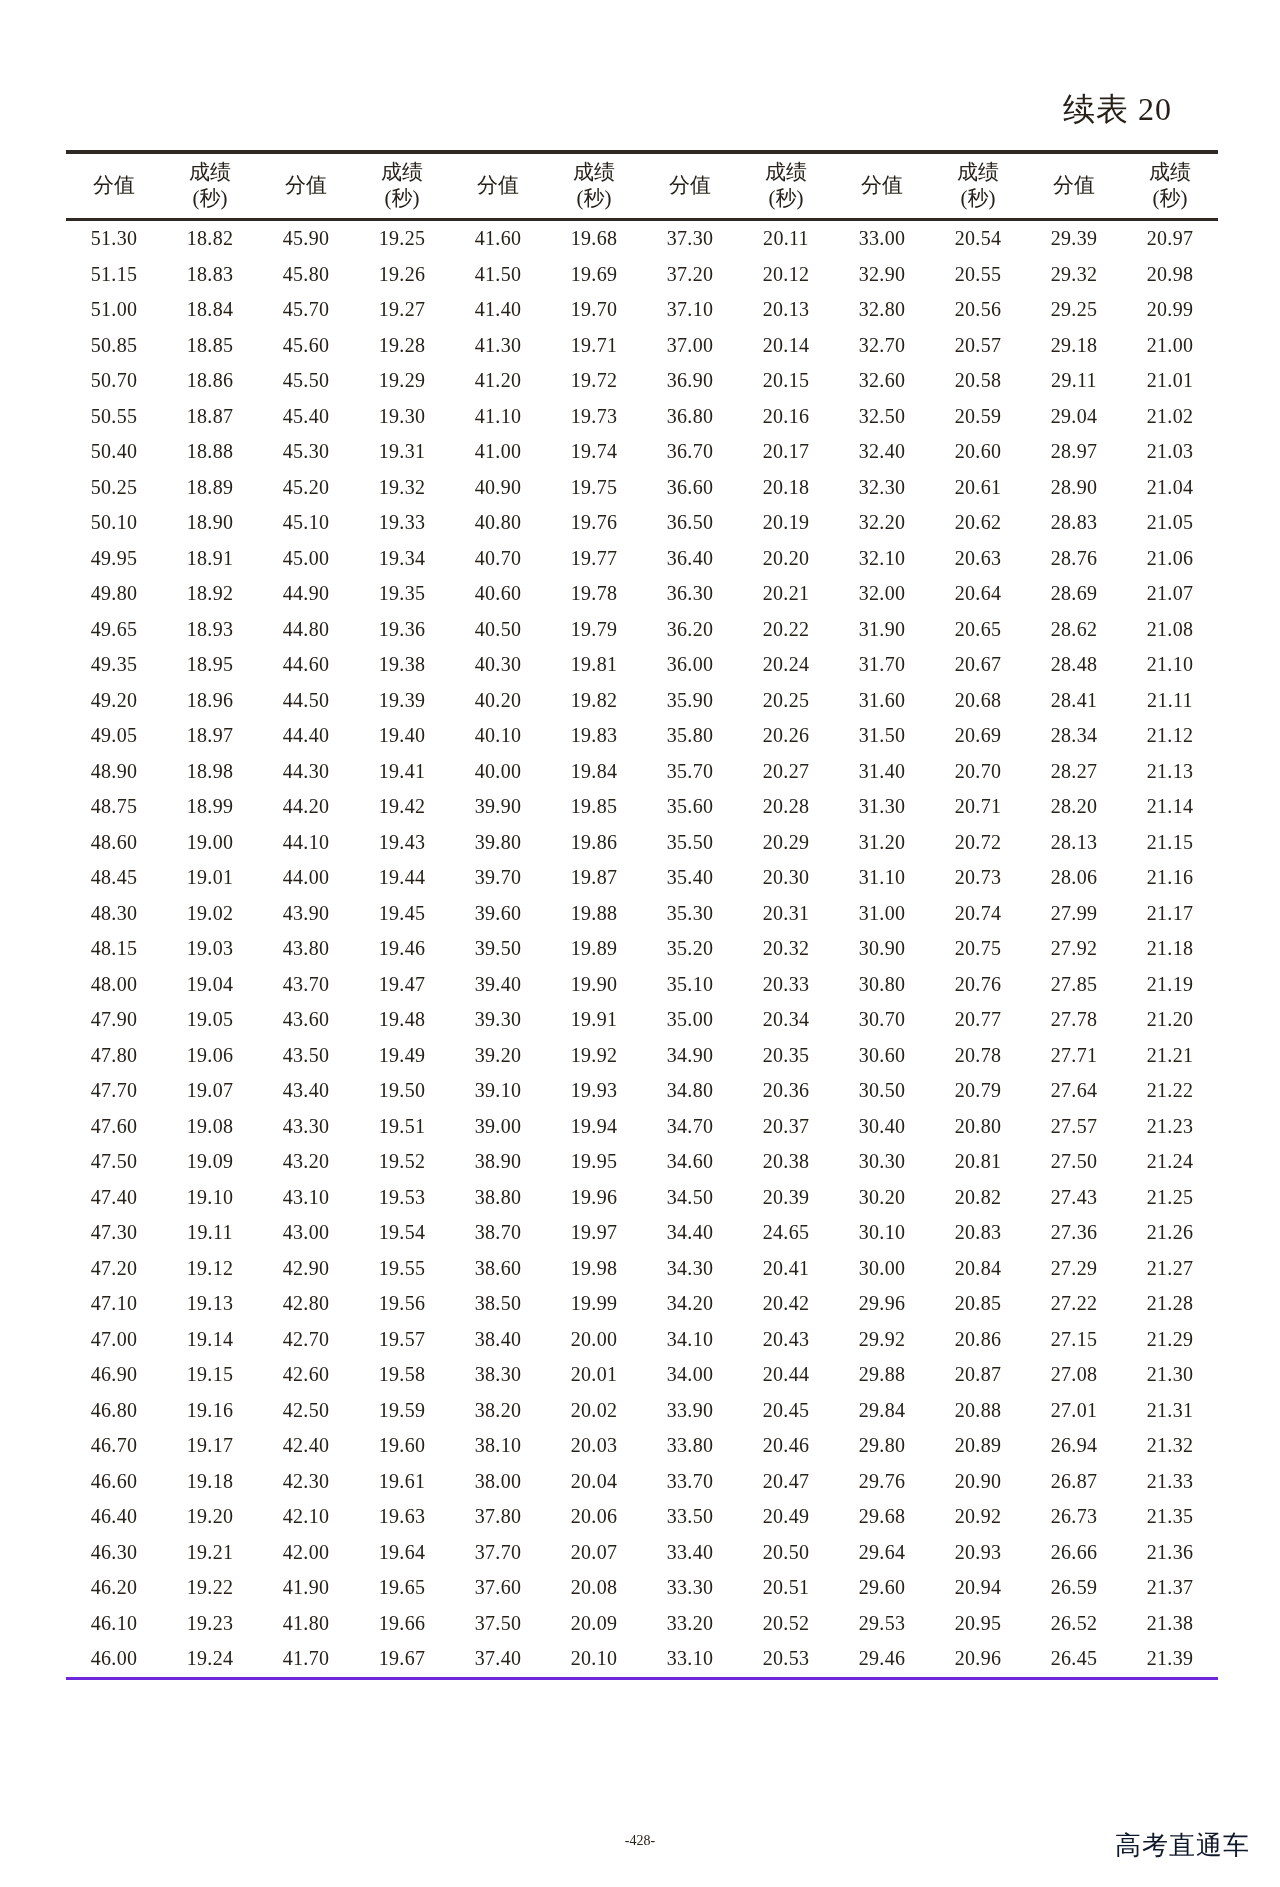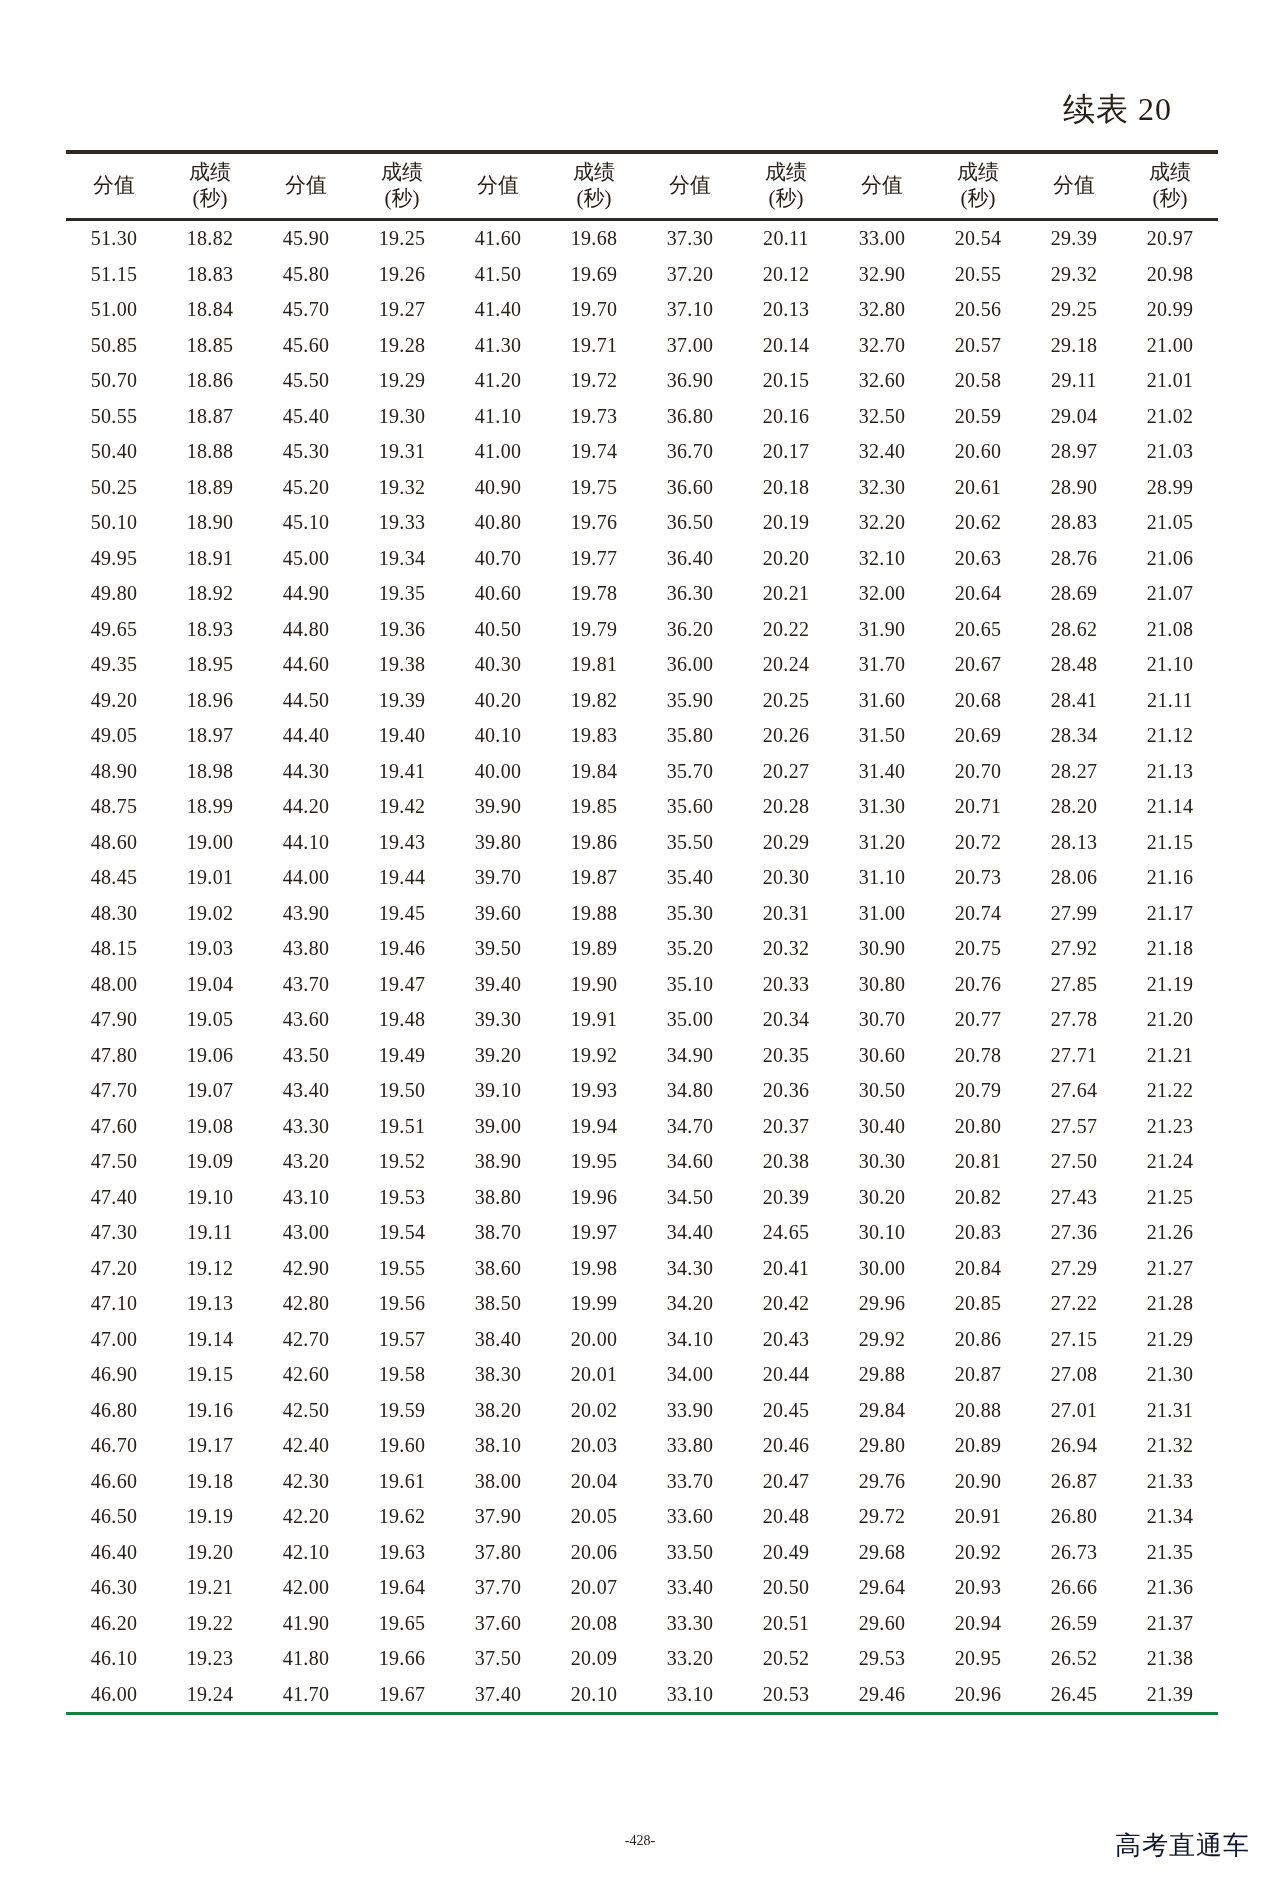--- a/index.html
+++ b/index.html
@@ -22,21 +22,21 @@
     font-size: 32px;
     letter-spacing: 1px;
     white-space: nowrap;
   }
   .table-wrap {
     position: absolute;
     left: 66px;
     top: 150px;
     width: 1152px;
     border-top: 4px solid #2f2823;
-    border-bottom: 3px solid #15803d;
+    border-bottom: 3px solid #6d28d9;
   }
   .table-header-row {
     display: grid;
     grid-template-columns: repeat(12, 1fr);
     height: 64px;
     align-items: center;
     border-bottom: 3px solid #2f2823;
   }
   .header-cell {
     text-align: center;
@@ -204,21 +204,21 @@
         <div class="table-cell">18.89</div>
         <div class="table-cell">45.20</div>
         <div class="table-cell">19.32</div>
         <div class="table-cell">40.90</div>
         <div class="table-cell">19.75</div>
         <div class="table-cell">36.60</div>
         <div class="table-cell">20.18</div>
         <div class="table-cell">32.30</div>
         <div class="table-cell">20.61</div>
         <div class="table-cell">28.90</div>
-        <div class="table-cell">28.99</div>
+        <div class="table-cell">21.04</div>
       </div>
       <div class="table-row">
         <div class="table-cell">50.10</div>
         <div class="table-cell">18.90</div>
         <div class="table-cell">45.10</div>
         <div class="table-cell">19.33</div>
         <div class="table-cell">40.80</div>
         <div class="table-cell">19.76</div>
         <div class="table-cell">36.50</div>
         <div class="table-cell">20.19</div>
@@ -599,34 +599,20 @@
         <div class="table-cell">38.00</div>
         <div class="table-cell">20.04</div>
         <div class="table-cell">33.70</div>
         <div class="table-cell">20.47</div>
         <div class="table-cell">29.76</div>
         <div class="table-cell">20.90</div>
         <div class="table-cell">26.87</div>
         <div class="table-cell">21.33</div>
       </div>
       <div class="table-row">
-        <div class="table-cell">46.50</div>
-        <div class="table-cell">19.19</div>
-        <div class="table-cell">42.20</div>
-        <div class="table-cell">19.62</div>
-        <div class="table-cell">37.90</div>
-        <div class="table-cell">20.05</div>
-        <div class="table-cell">33.60</div>
-        <div class="table-cell">20.48</div>
-        <div class="table-cell">29.72</div>
-        <div class="table-cell">20.91</div>
-        <div class="table-cell">26.80</div>
-        <div class="table-cell">21.34</div>
-      </div>
-      <div class="table-row">
         <div class="table-cell">46.40</div>
         <div class="table-cell">19.20</div>
         <div class="table-cell">42.10</div>
         <div class="table-cell">19.63</div>
         <div class="table-cell">37.80</div>
         <div class="table-cell">20.06</div>
         <div class="table-cell">33.50</div>
         <div class="table-cell">20.49</div>
         <div class="table-cell">29.68</div>
         <div class="table-cell">20.92</div>

